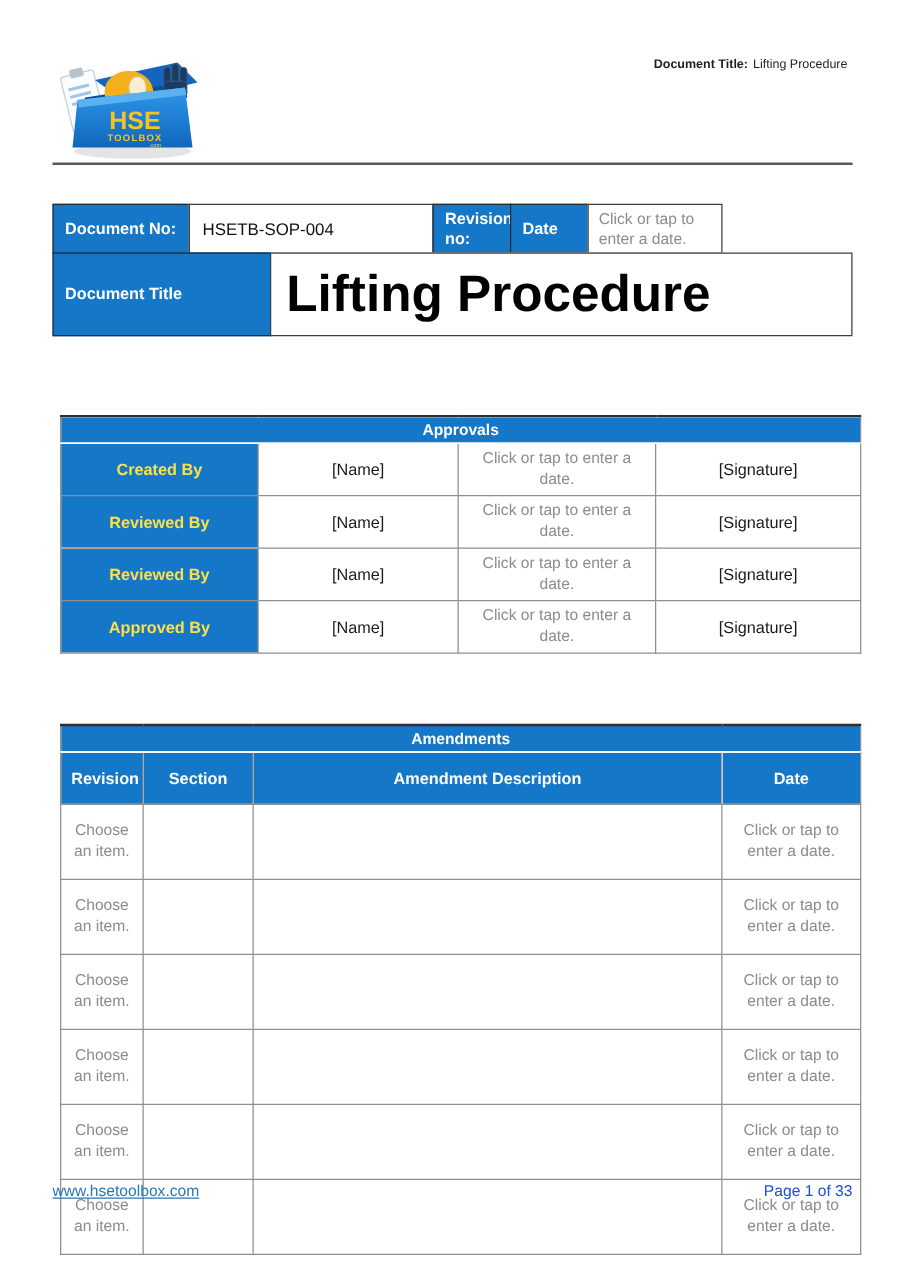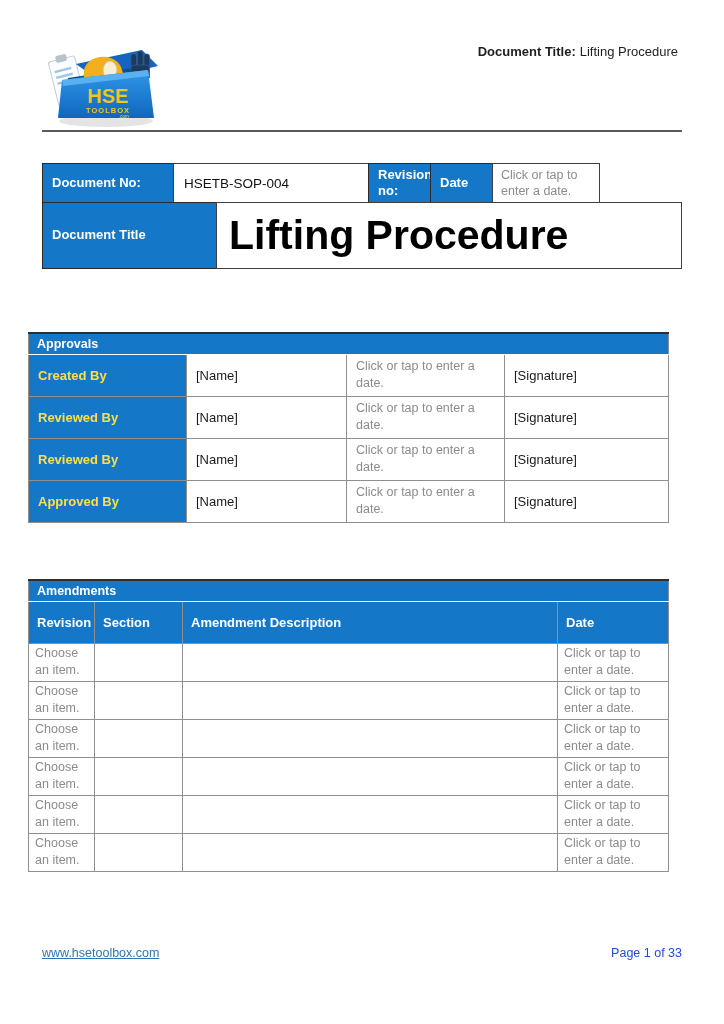--- a/index.html
+++ b/index.html
@@ -7,54 +7,54 @@
     --placeholder:#8C8C8C;
     --link:#2E75B5;
   }
   *{margin:0;padding:0;box-sizing:border-box;}
   html,body{background:#ffffff;}
   body{width:724px;height:1024px;font-family:"Liberation Sans",sans-serif;color:#1a1a1a;}
   .page{position:relative;width:724px;height:1024px;background:#fff;overflow:hidden;}
 
   
   .logo{position:absolute;left:44px;top:36px;width:130px;height:94px;}
-  .header-meta{position:absolute;top:42px;right:46px;text-align:right;font-size:13px;line-height:19px;color:#1f1f1f;}
+  .header-meta{position:absolute;top:42px;right:46px;text-align:right;font-size:10px;line-height:19px;color:#1f1f1f;}
   .header-meta b{font-weight:700;}
   .header-meta .val{margin-left:4px;}
   .header-rule{position:absolute;left:42px;top:130px;width:640px;border-top:2px solid #595959;}
 
   
   .info{position:absolute;left:42px;top:163px;width:640px;}
   .info .row{display:flex;}
   .info .row + .row{margin-top:-1px;}
   .cell{border:1px solid #3f3f3f;display:flex;align-items:center;background:#fff;}
   .cell + .cell{margin-left:-1px;}
   .cell.blue{background:var(--accent);color:#fff;font-weight:700;font-size:13px;padding:3px 9px;line-height:1.25;border-color:#2b2b2b;}
   .cell.value{font-size:13.5px;color:#111;padding:4px 10px;}
   .cell.ph{color:var(--placeholder);font-size:12.5px;padding:3px 8px;line-height:1.3;}
   .r1{height:40px;}
   .r2{height:67px;}
   .doc-title-big{font-size:41px;font-weight:700;color:#000;padding-left:12px;letter-spacing:0;}
 
   
   table{border-collapse:collapse;table-layout:fixed;width:640px;}
-  .sec-table{position:absolute;left:28px;}
+  .sec-table{position:absolute;left:48px;text-align:center;}
   td{border:1px solid #8f8f8f;overflow:hidden;}
   tr.bar td{background:var(--accent);color:#fff;font-weight:700;font-size:12.5px;height:21px;padding:1px 8px;border:1px solid #8f8f8f;border-top:2px solid #2e2e2e;border-bottom:1px solid #fff;}
 
   
   .approvals{top:332px;}
   .approvals td{height:42px;font-size:13px;padding:2px 9px;vertical-align:middle;}
   .approvals td.role{background:var(--accent);color:#fde047;font-weight:700;}
   .approvals td.date{color:var(--placeholder);font-size:12.5px;line-height:1.35;}
 
   
   .amendments{top:579px;}
   .amendments tr.cols td{background:var(--accent);color:#fff;font-weight:700;font-size:13px;height:30px;padding:13px 8px;vertical-align:middle;}
-  .amendments tr.data td{height:37px;font-size:12.5px;color:var(--placeholder);padding:1px 6px;vertical-align:top;line-height:1.4;}
+  .amendments tr.data td{height:37px;font-size:12.5px;color:var(--placeholder);padding:12px 6px;vertical-align:top;line-height:1.4;}
 
   
   .footer{position:absolute;left:42px;right:42px;top:946px;display:flex;justify-content:space-between;align-items:flex-end;font-size:12.5px;}
   .footer a{color:var(--link);text-decoration:underline;cursor:pointer;}
   .footer .pg{color:#1d4ed8;}
 </style>
 </head>
 <body>
 
 <div class="page">
@@ -103,21 +103,21 @@
   <div class="header-meta">
     <div>
       <b>Document Title:</b><span class="val">Lifting Procedure</span>
     </div>
   </div>
 
   <div class="header-rule"></div>
 
   <div class="info">
     <div class="row r1">
-      <div class="cell blue" style="width:132px">Document No:</div>
+      <div class="cell blue" style="width:110px">Document No:</div>
       <div class="cell value" style="width:196px">HSETB-SOP-004</div>
       <div class="cell blue" style="width:63px">Revision no:</div>
       <div class="cell blue" style="width:63px">Date</div>
       <div class="cell ph" style="width:108px">Click or tap to enter a date.</div>
     </div>
     <div class="row r2">
       <div class="cell blue" style="width:175px">Document Title</div>
       <div class="cell doc-title-big" style="width:466px">Lifting Procedure</div>
     </div>
   </div>

